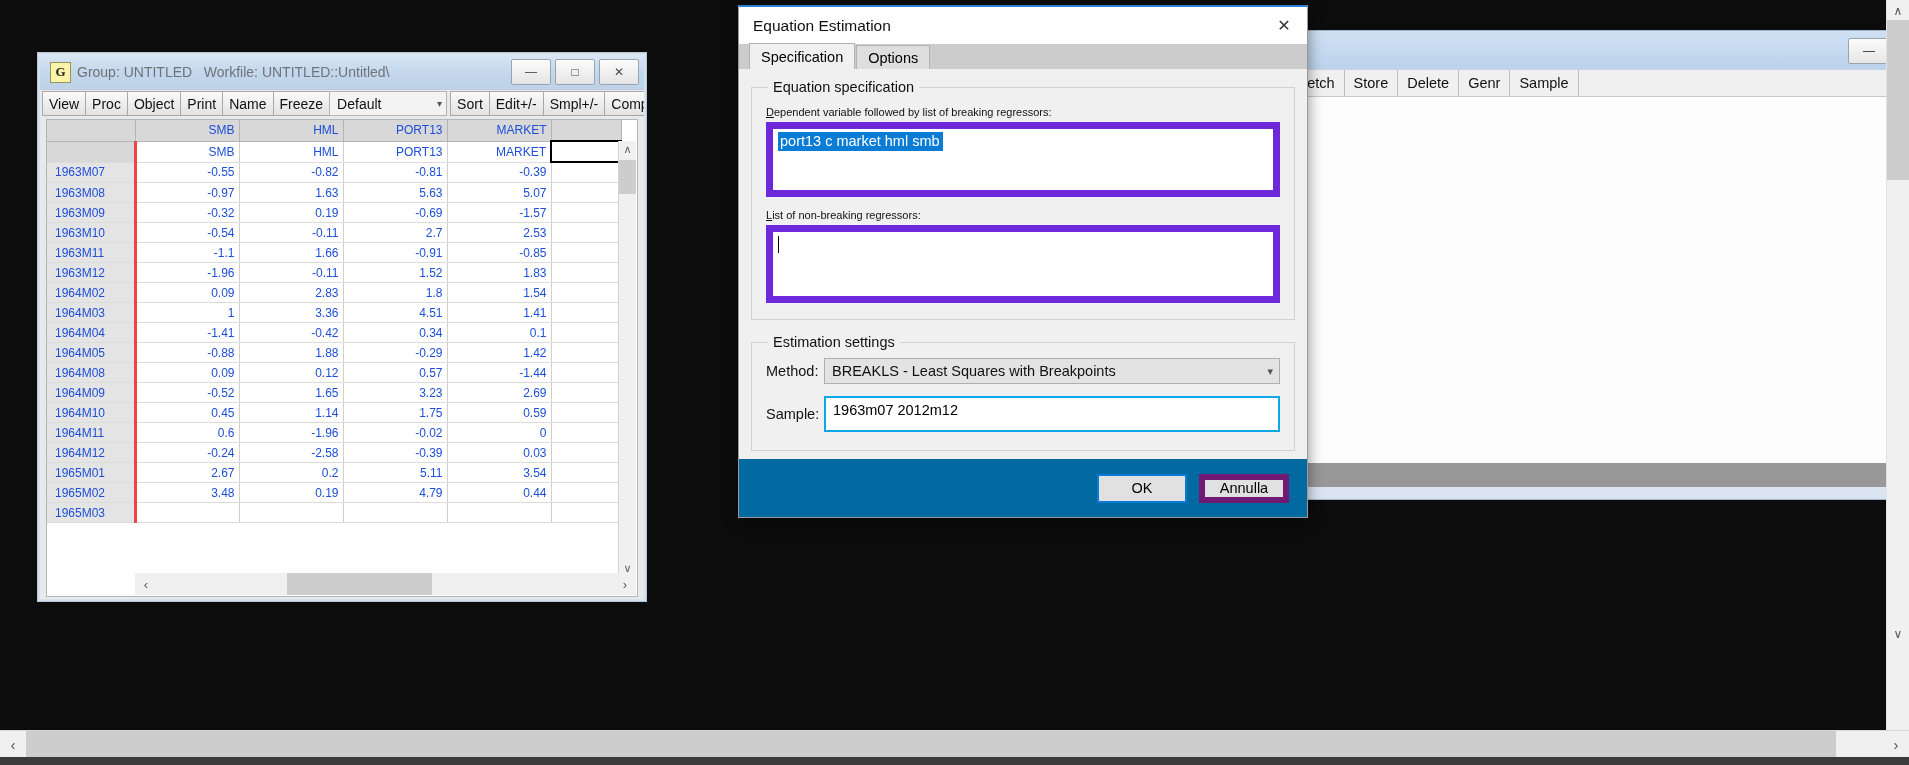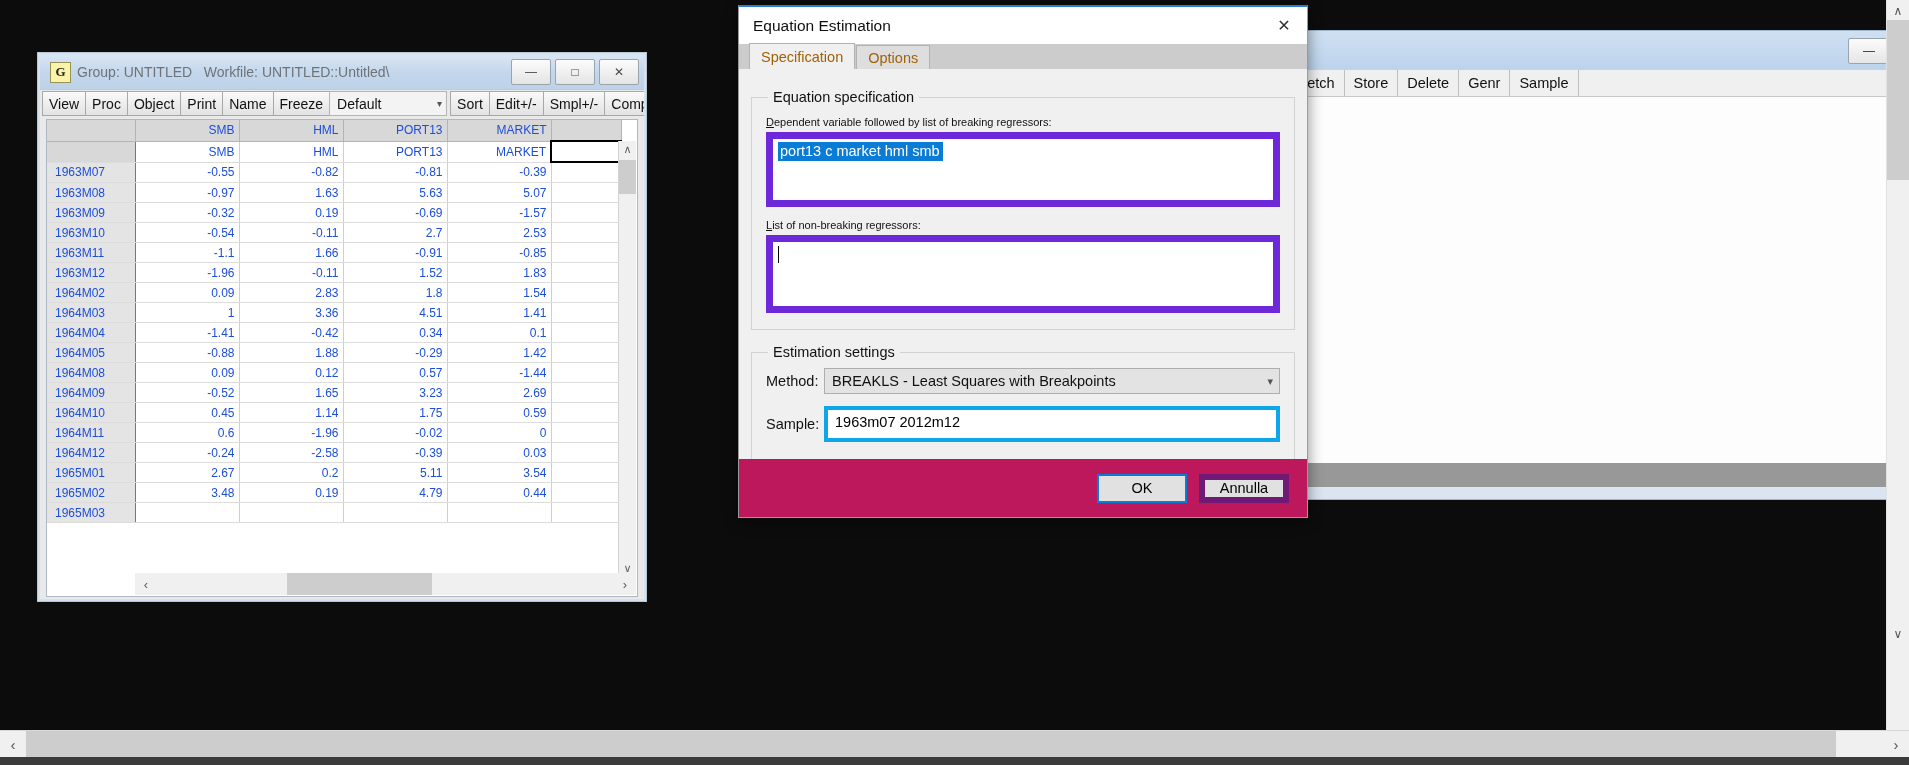--- a/index.html
+++ b/index.html
@@ -254,21 +254,21 @@
   table.grid tr.hdr2 td {
     background: #ffffff;
     text-align: right;
     height: 20px;
   }
   table.grid tr.hdr2 td.rowhdr { background: #d8d8d8; }
   table.grid td.rowhdr {
     background: #e4e4e4;
     text-align: left;
     padding-left: 8px;
-    border-right: 1px solid #ef4444;
+    border-right: 3px solid #ef4444;
   }
   table.grid td.num { text-align: right; }
   table.grid td.blank { background: #ffffff; border-right: none; }
   table.grid td.selcell {
     background: #ffffff;
     border: 2px solid #000;
     box-sizing: border-box;
   }
 
   #sheet-vscroll {
@@ -347,37 +347,37 @@
     background: #cccccc;
     position: relative;
     padding-left: 10px;
     display: flex;
     align-items: flex-end;
   }
   #eq-tabstrip .tab {
     height: 23px;
     padding: 0 11px;
     display: flex; align-items: center;
-    font-size: 14.5px; color: #a16207;
+    font-size: 14.5px; color: #000000;
     background: #dedede;
     border: 1px solid #b2b2b2;
     border-bottom: none;
     margin-right: 1px;
   }
   #eq-tabstrip .tab.active {
     background: #f0f0f0;
     height: 25px;
     border-color: #b2b2b2;
   }
 
   #eq-body {
     position: absolute;
     left: 0; top: 62px; right: 0; bottom: 0;
     background: #f0f0f0;
-    padding: 20px 12px 0 12px;
+    padding: 10px 12px 0 12px;
     box-sizing: border-box;
   }
 
   fieldset.grp {
     border: 1px solid #d2d2d2;
     margin: 0 0 14px 0;
     padding: 8px 14px 14px 14px;
     position: relative;
   }
   fieldset.grp > legend {
@@ -437,34 +437,34 @@
     padding: 0 6px 0 7px;
     font-size: 14.5px;
     color: #111;
     box-sizing: border-box;
   }
   .combo2 .chev { color: #555; font-size: 11px; }
   .samplebox {
     flex: 1;
     height: 36px;
     background: #fff;
-    border: 4px solid #0ea5e9;
+    border: 2px solid #0ea5e9;
     display: flex;
     align-items: flex-start;
     padding: 4px 7px;
     font-size: 14.5px;
     color: #000;
     box-sizing: border-box;
   }
 
   #eq-footer {
     position: absolute;
     left: 0; right: 0; bottom: 0;
     height: 58px;
-    background: #be185d;
+    background: #0369a1;
     display: flex;
     align-items: center;
     justify-content: flex-end;
     padding-right: 18px;
     gap: 12px;
   }
   .dlgbtn {
     width: 90px; height: 29px;
     background: #e1e1e1;
     border: 6px solid #701a75;

